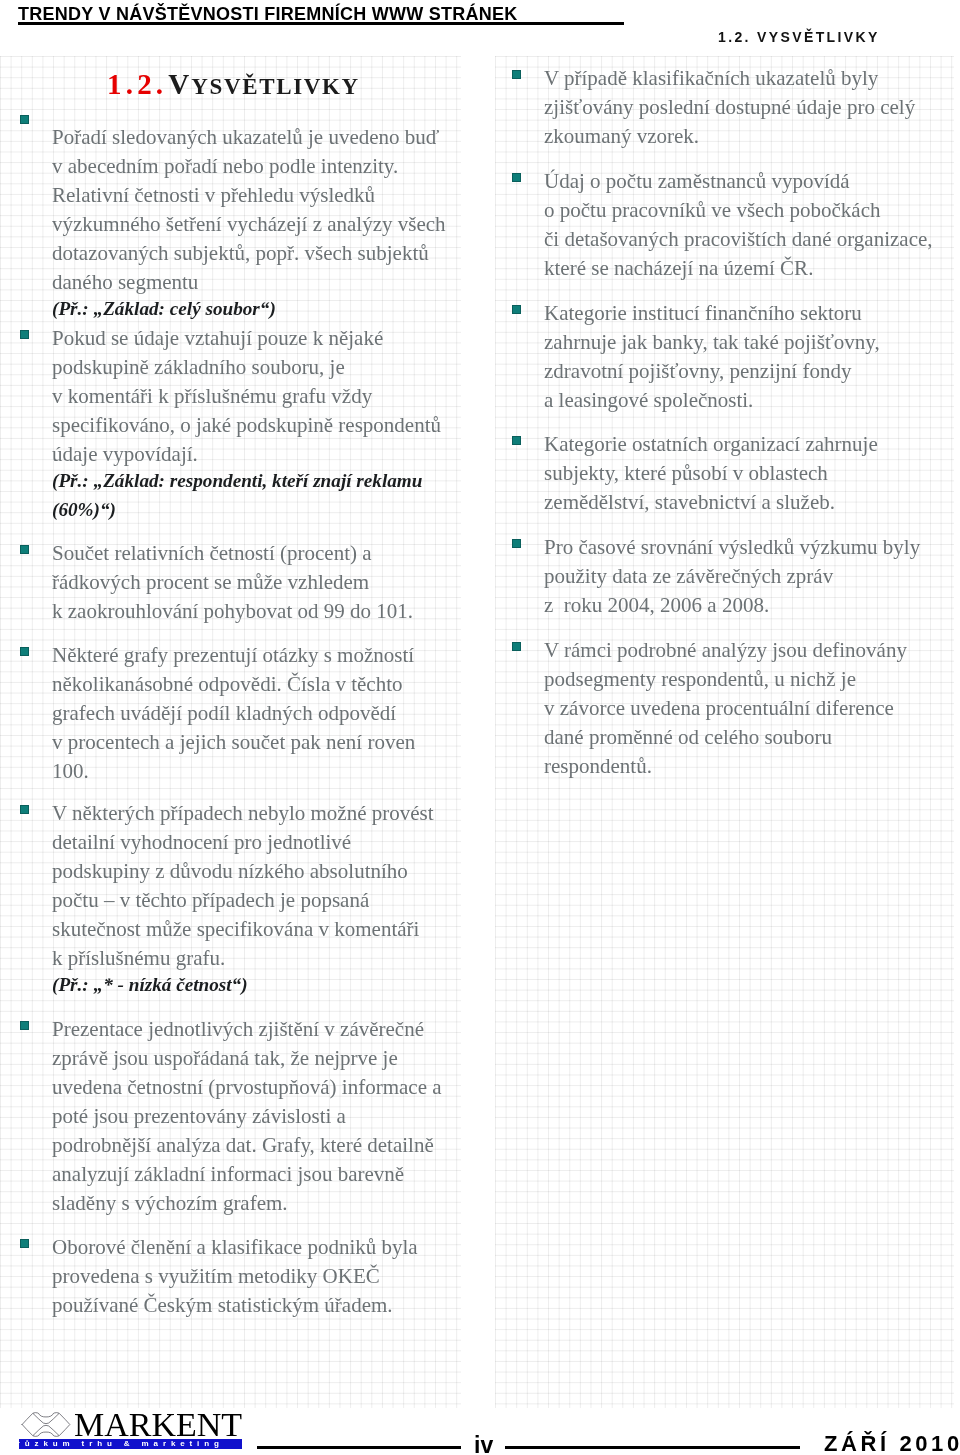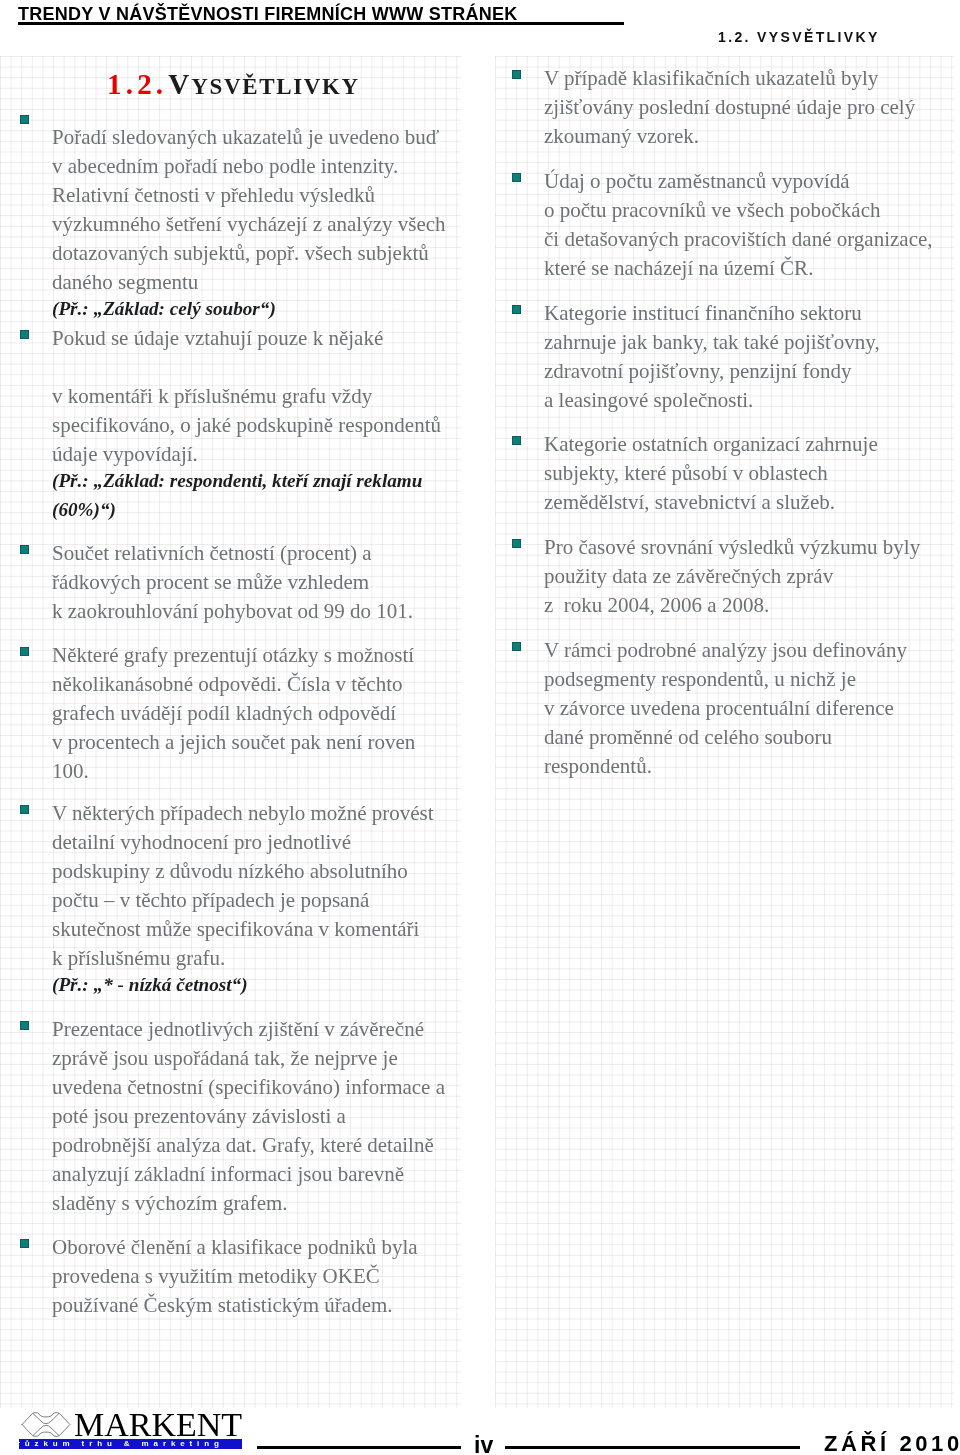--- a/index.html
+++ b/index.html
@@ -57,21 +57,21 @@
     <span class="ln">v abecedním pořadí nebo podle intenzity.</span><br>
     <span class="ln">Relativní četnosti v přehledu výsledků</span><br>
     <span class="ln">výzkumného šetření vycházejí z analýzy všech</span><br>
     <span class="ln">dotazovaných subjektů, popř. všech subjektů</span><br>
     <span class="ln">daného segmentu</span><br>
     <span class="ex">(Př.: „Základ: celý soubor“)</span>
   </div>
   <div class="sq" style="left:20px;top:330px;"></div>
   <div class="bullet-text" style="left:52px;top:323.7px;">
     <span class="ln">Pokud se údaje vztahují pouze k nějaké</span><br>
-    <br>
+    <span class="ln">podskupině základního souboru, je</span><br>
     <span class="ln">v komentáři k příslušnému grafu vždy</span><br>
     <span class="ln">specifikováno, o jaké podskupině respondentů</span><br>
     <span class="ln">údaje vypovídají.</span><br>
     <span class="ex">(Př.: „Základ: respondenti, kteří znají reklamu</span><br>
     <span class="ex">(60%)“)</span>
   </div>
   <div class="sq" style="left:20px;top:545px;"></div>
   <div class="bullet-text" style="left:52px;top:538.7px;">
     <span class="ln">Součet relativních četností (procent) a</span><br>
     <span class="ln">řádkových procent se může vzhledem</span><br>
@@ -92,21 +92,21 @@
     <span class="ln">podskupiny z důvodu nízkého absolutního</span><br>
     <span class="ln">počtu – v těchto případech je popsaná</span><br>
     <span class="ln">skutečnost může specifikována v komentáři</span><br>
     <span class="ln">k příslušnému grafu.</span><br>
     <span class="ex">(Př.: „* - nízká četnost“)</span>
   </div>
   <div class="sq" style="left:20px;top:1021px;"></div>
   <div class="bullet-text" style="left:52px;top:1014.7px;">
     <span class="ln">Prezentace jednotlivých zjištění v závěrečné</span><br>
     <span class="ln">zprávě jsou uspořádaná tak, že nejprve je</span><br>
-    <span class="ln">uvedena četnostní (specifikováno) informace a</span><br>
+    <span class="ln">uvedena četnostní (prvostupňová) informace a</span><br>
     <span class="ln">poté jsou prezentovány závislosti a</span><br>
     <span class="ln">podrobnější analýza dat. Grafy, které detailně</span><br>
     <span class="ln">analyzují základní informaci jsou barevně</span><br>
     <span class="ln">sladěny s výchozím grafem.</span>
   </div>
   <div class="sq" style="left:20px;top:1239px;"></div>
   <div class="bullet-text" style="left:52px;top:1232.7px;">
     <span class="ln">Oborové členění a klasifikace podniků byla</span><br>
     <span class="ln">provedena s využitím metodiky OKEČ</span><br>
     <span class="ln">používané Českým statistickým úřadem.</span>

